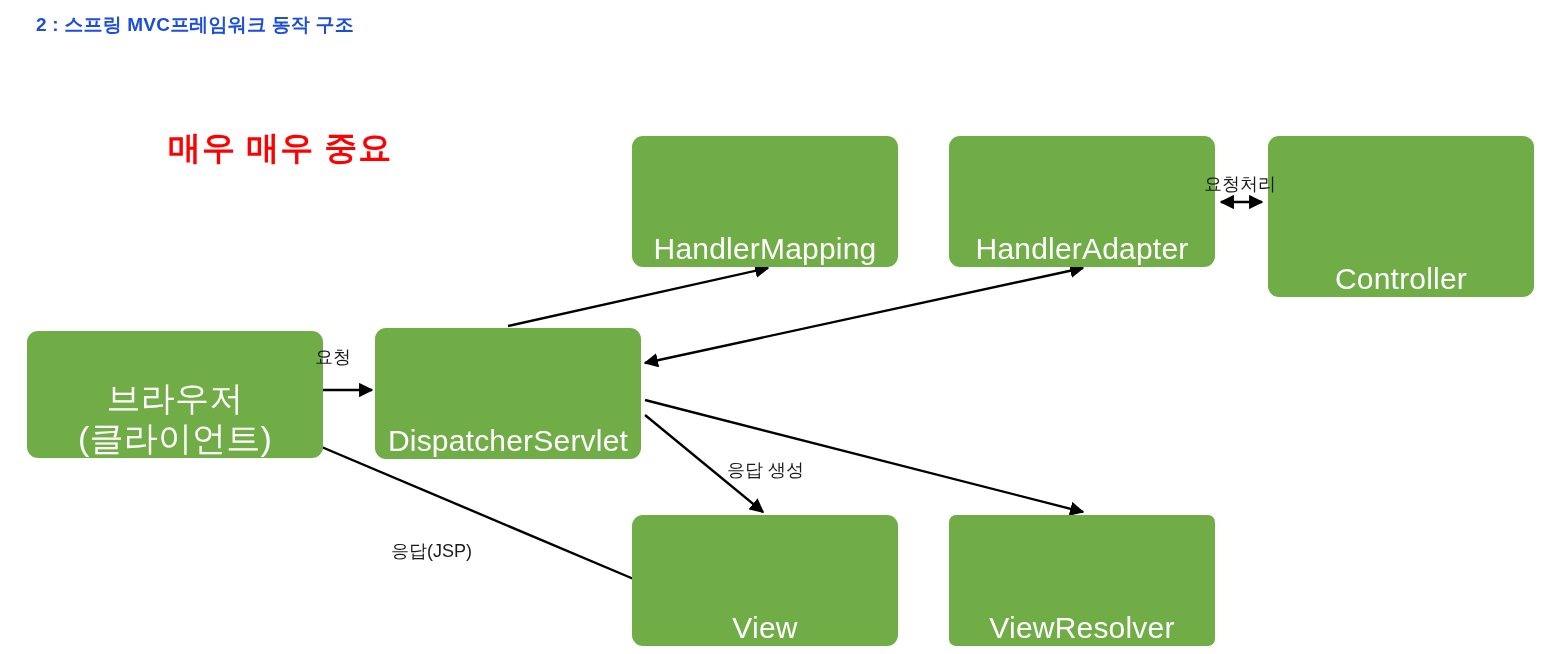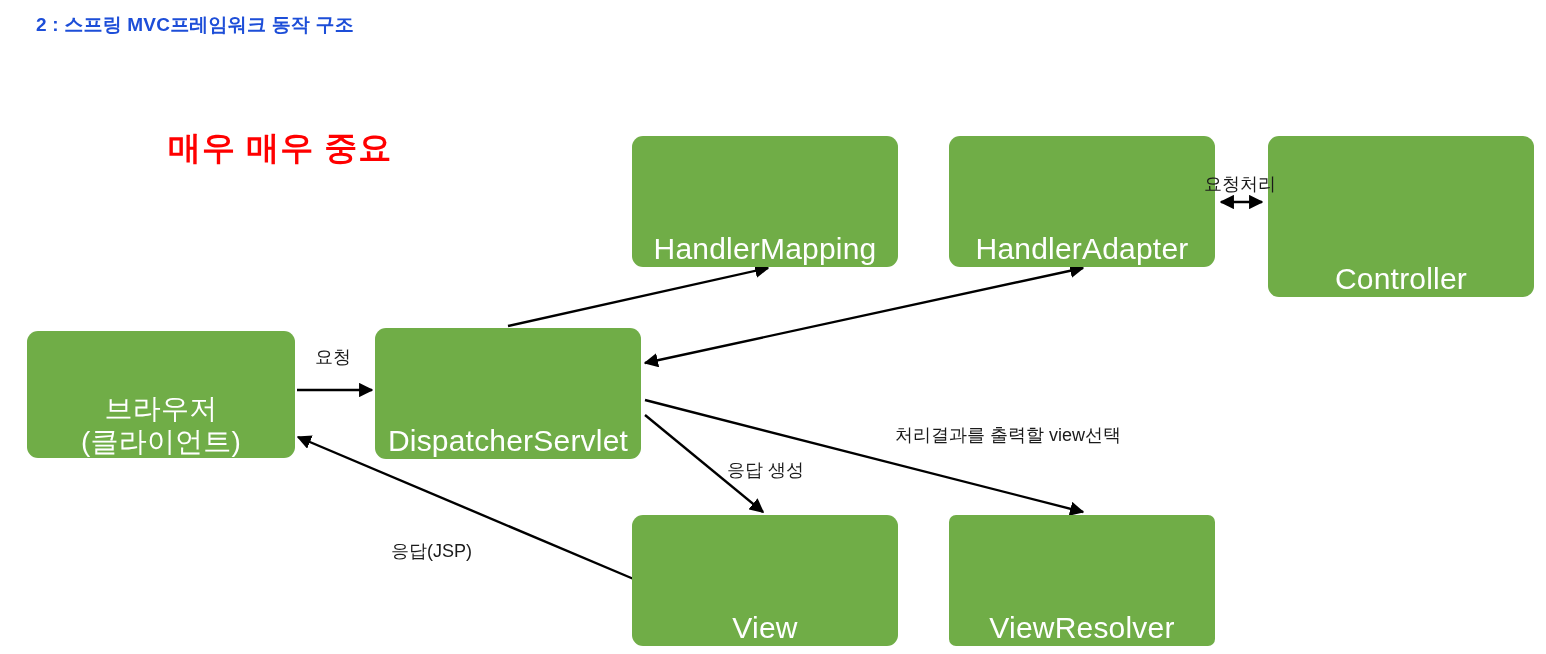--- a/index.html
+++ b/index.html
@@ -53,21 +53,21 @@
     letter-spacing: 0.2px;
   }
   .node-label {
     display: block;
     white-space: pre-line;
   }
   
   #node-handlermapping { left: 632px;  top: 136px; width: 266px; height: 131px; font-size: 30px; }
   #node-handleradapter { left: 949px;  top: 136px; width: 266px; height: 131px; font-size: 30px; }
   #node-controller     { left: 1268px; top: 136px; width: 266px; height: 161px; font-size: 30px; }
-  #node-browser        { left: 27px;   top: 331px; width: 268px; height: 127px; font-size: 28px; }
+  #node-browser        { left: 27px;   top: 331px; width: 296px; height: 127px; font-size: 34px; }
   #node-dispatcher     { left: 375px;  top: 328px; width: 266px; height: 131px; font-size: 30px; }
   #node-view           { left: 632px;  top: 515px; width: 266px; height: 131px; font-size: 30px; }
   #node-viewresolver   { left: 949px;  top: 515px; width: 266px; height: 131px; font-size: 30px; border-radius: 7px; }
 
   
   .edge-label {
     position: absolute;
     font-size: 18px;
     color: #1a1a1a;
     white-space: nowrap;
@@ -151,17 +151,16 @@
   <div class="node-box" id="node-viewresolver">
     <span class="node-label">ViewResolver</span>
   </div>
 
   <div class="edge-label" id="label-request">요청</div>
 
   <div class="edge-label" id="label-request-handle">요청처리</div>
 
   <div class="edge-label" id="label-response-gen">응답 생성</div>
 
-  <div class="edge-label" id="label-view-select">처리결과를 출력할 view선택</div>
 
   <div class="edge-label" id="label-response-jsp">응답(JSP)</div>
 
 </div>
 
 </body></html>

